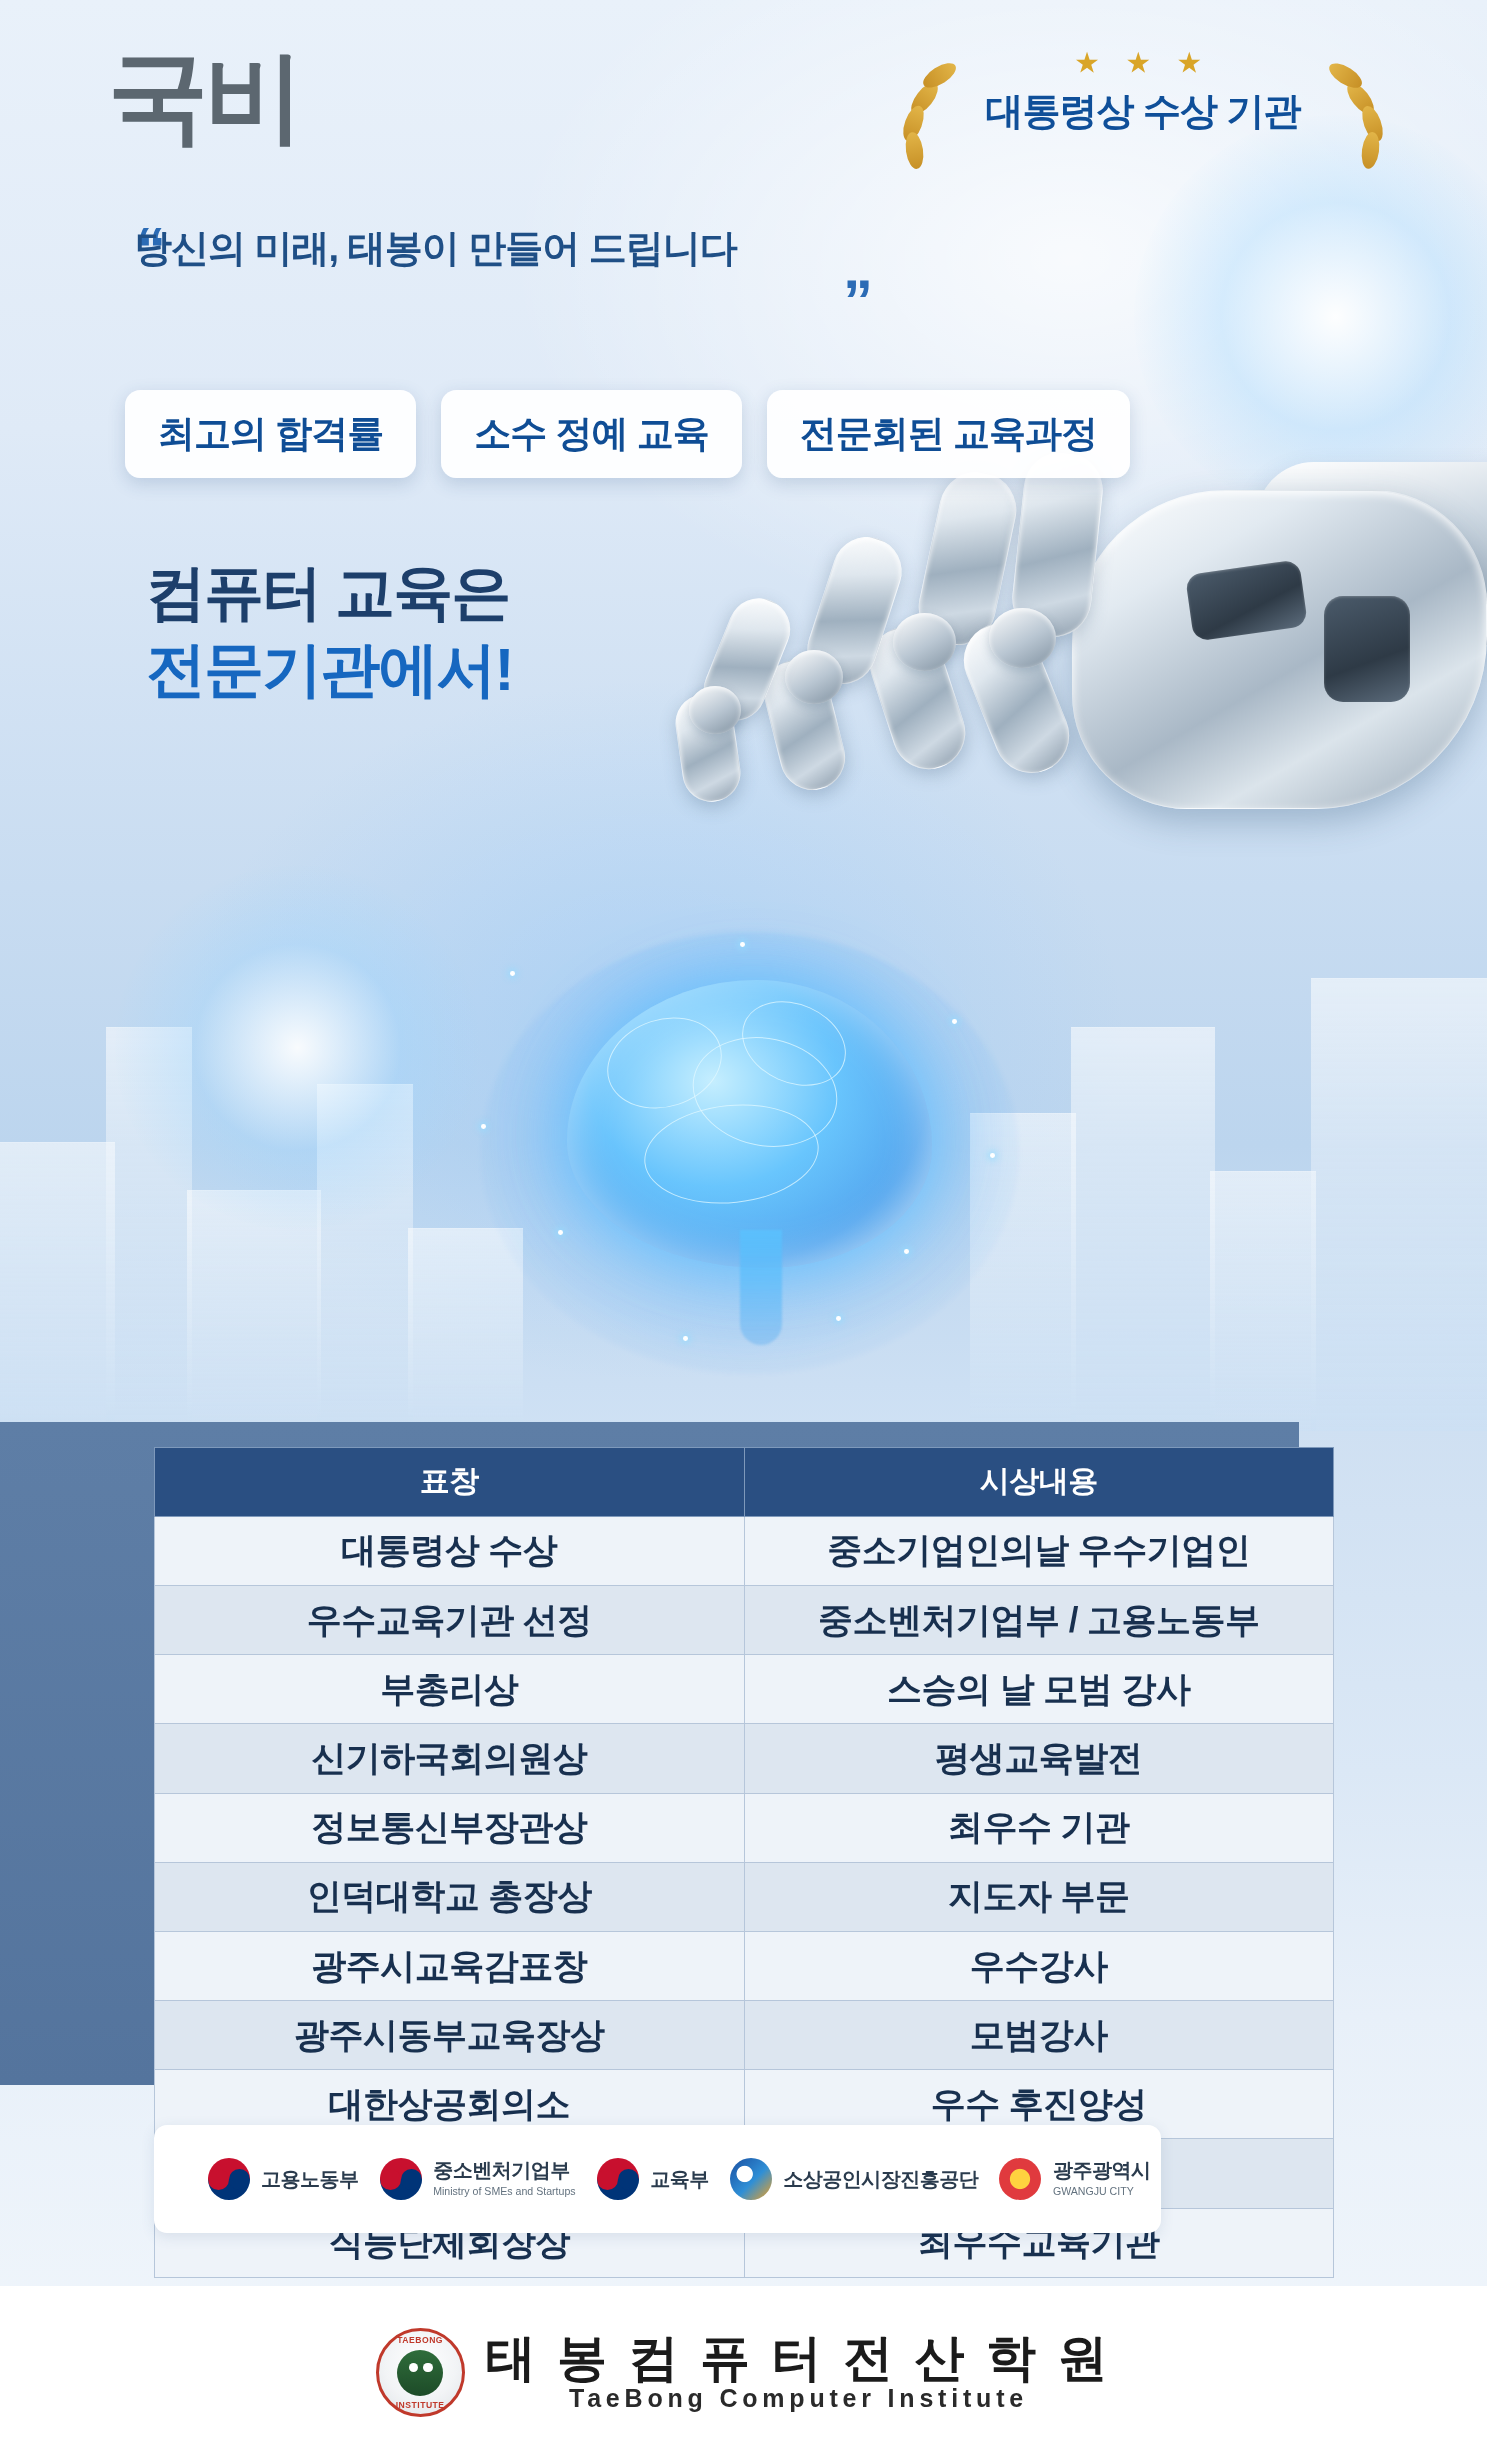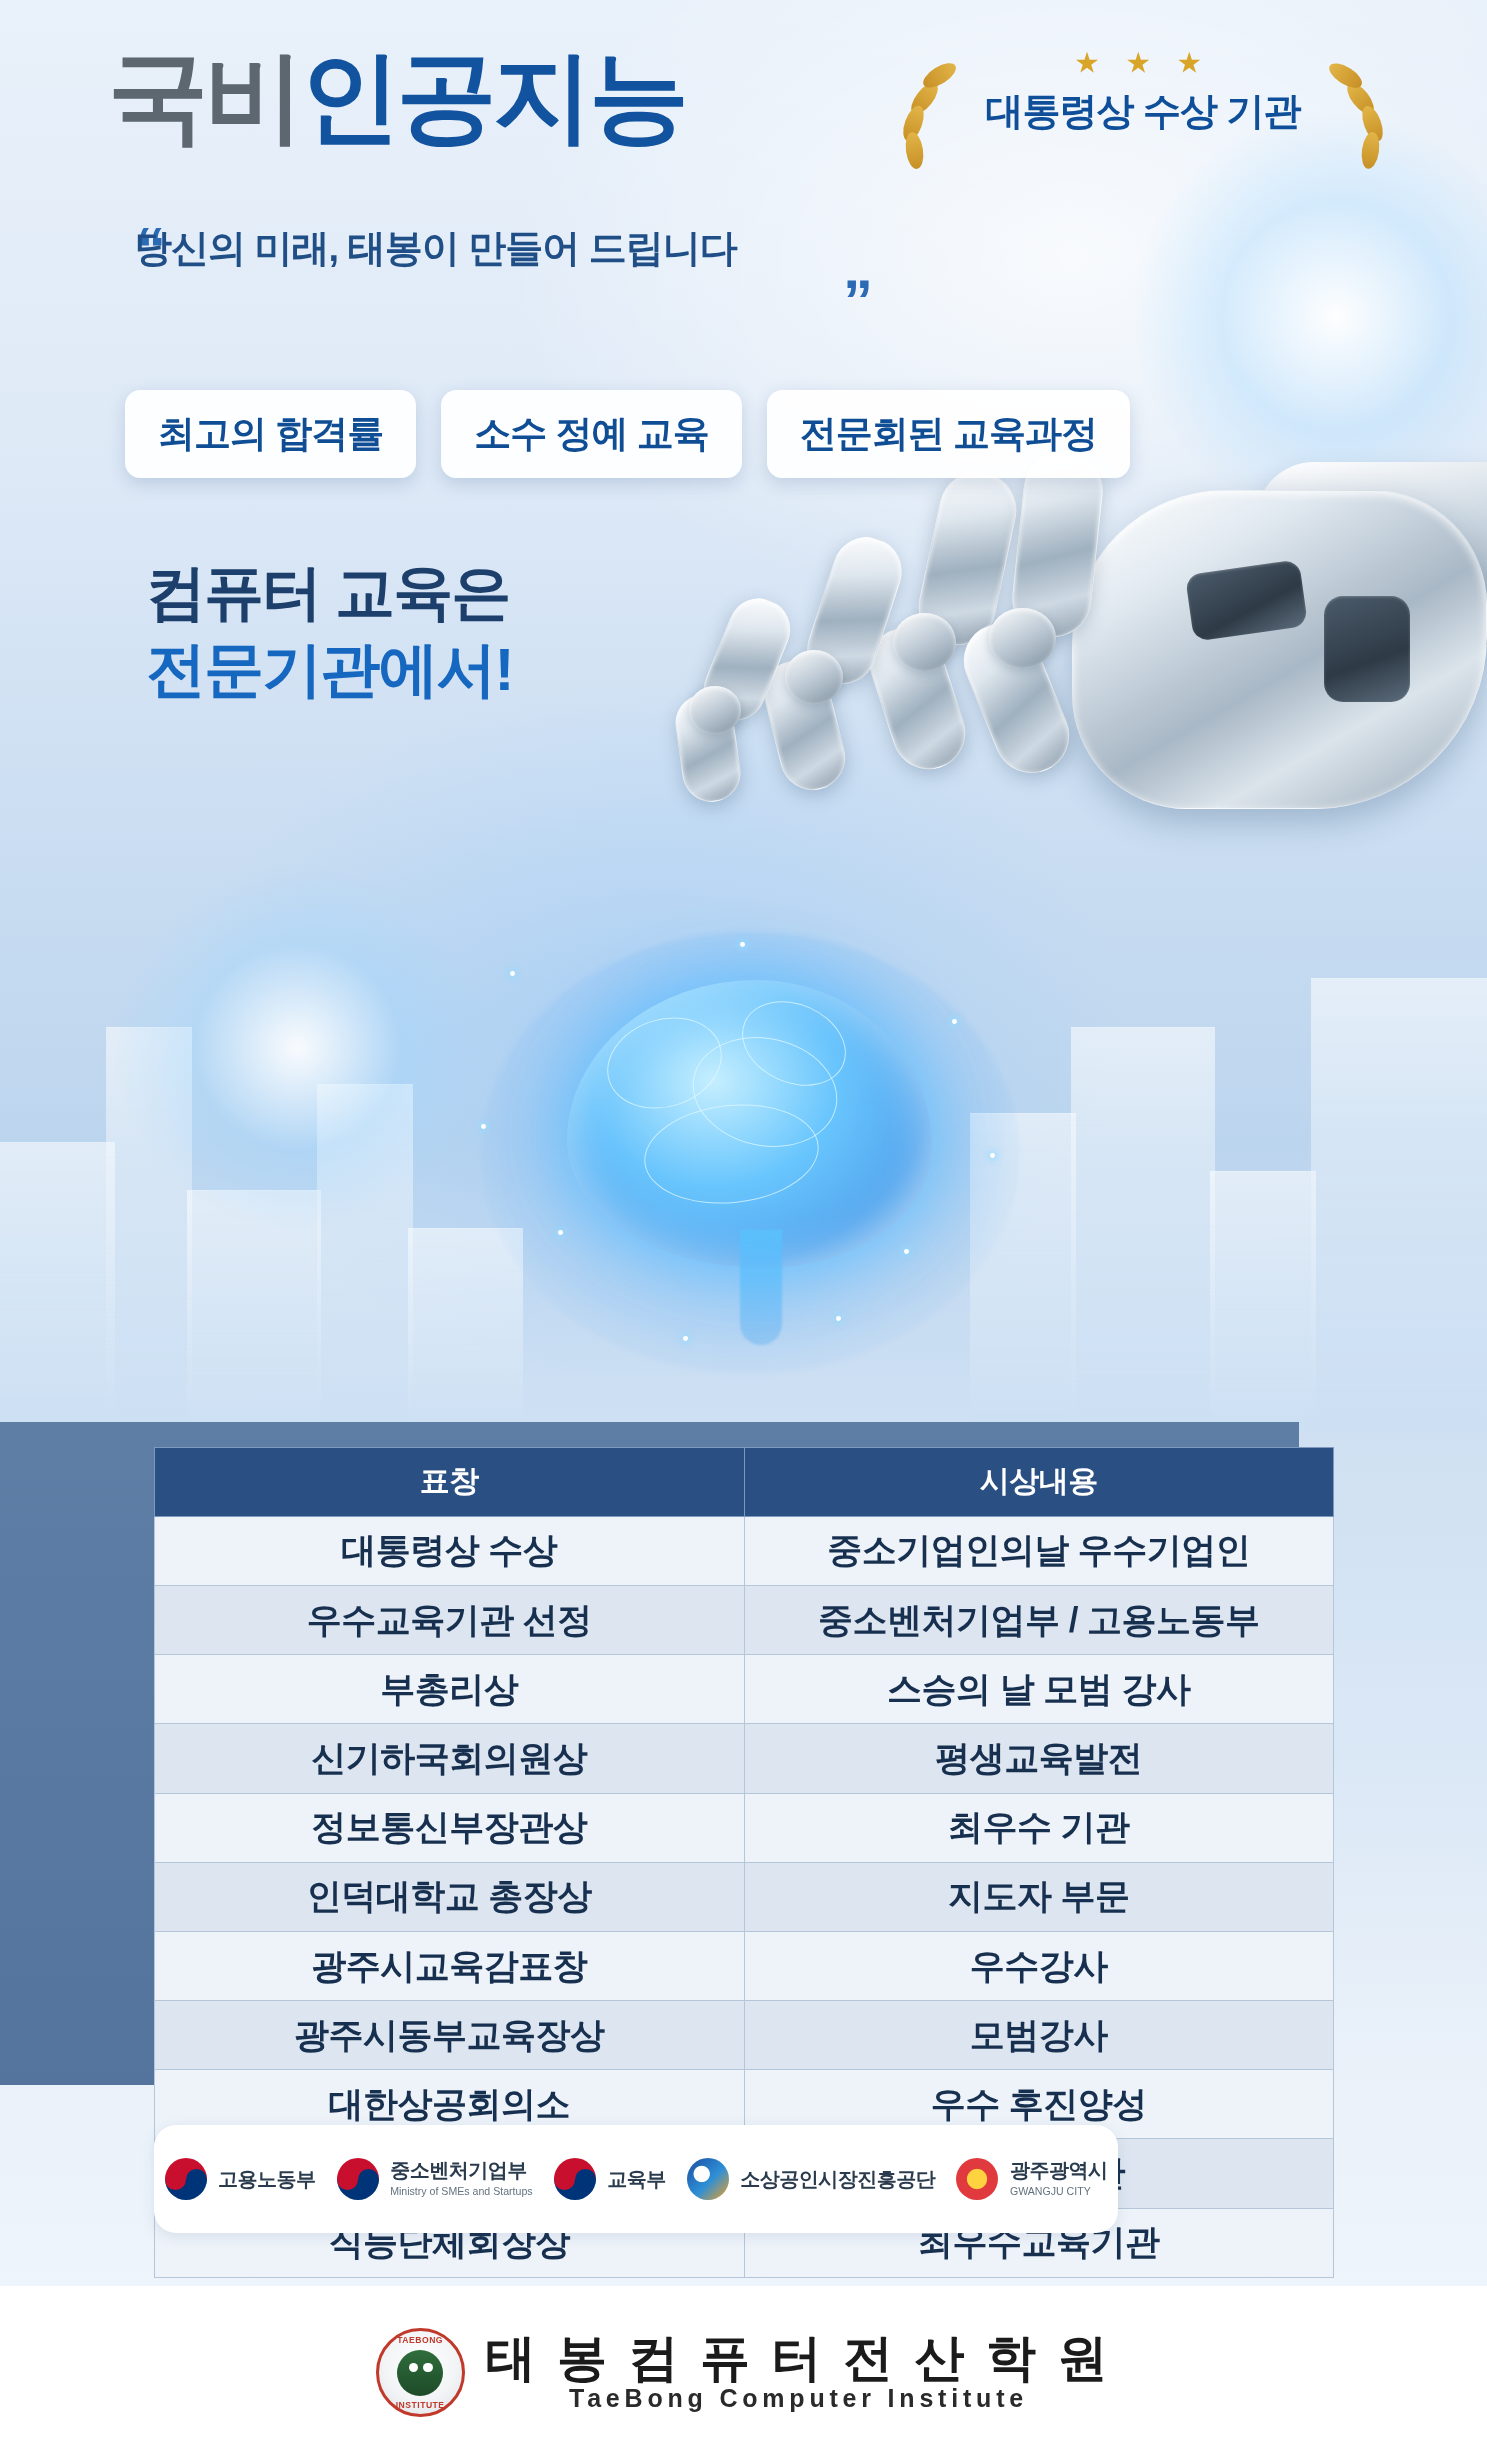--- a/index.html
+++ b/index.html
@@ -281,25 +281,26 @@
   table.awards tr.even td { background: #dde6f0; }
 
   
   .logo-strip {
     position: absolute;
     left: 154px;
     top: 2125px;
     width: 964px;
     height: 108px;
     background: #ffffff;
-    border-radius: 22px;
+    border-radius: 13px;
     display: flex;
     align-items: center;
     justify-content: space-around;
     box-shadow: 0 3.8px 13.4px rgba(60,90,130,0.12);
+    padding-left: 43px;
   }
   .gov-logo {
     display: flex;
     align-items: center;
     gap: 11.5px;
   }
   .taegeuk {
     width: 42px; height: 42px;
     border-radius: 50%;
     position: relative;
@@ -464,21 +465,20 @@
     <div class="node" style="left:452px;top:336px;"></div>
     <div class="node" style="left:288px;top:29px;"></div>
     <div class="node" style="left:231px;top:423px;"></div>
     <div class="node" style="left:384px;top:403px;"></div>
     <div class="node" style="left:29px;top:211px;"></div>
     <div class="node" style="left:538px;top:240px;"></div>
   </div>
 
   <div class="title-row">
     <span class="title-main t-gray">국비</span>
-    <span class="title-main t-blue">인공지능</span>
   </div>
 
   <div class="laurel">
     <div class="laurel-stars">★ ★ ★</div>
     <div class="laurel-text">대통령상 수상 기관</div>
     <div class="leaf" style="left:23px;top:42px;transform:rotate(38deg);"></div>
     <div class="leaf" style="left:11.5px;top:67px;transform:rotate(20deg);"></div>
     <div class="leaf" style="left:13.4px;top:94px;transform:rotate(-8deg);"></div>
     <div class="leaf" style="left:38px;top:19px;transform:rotate(58deg);"></div>
     <div class="leaf" style="left:459px;top:42px;transform:rotate(-38deg);"></div>

